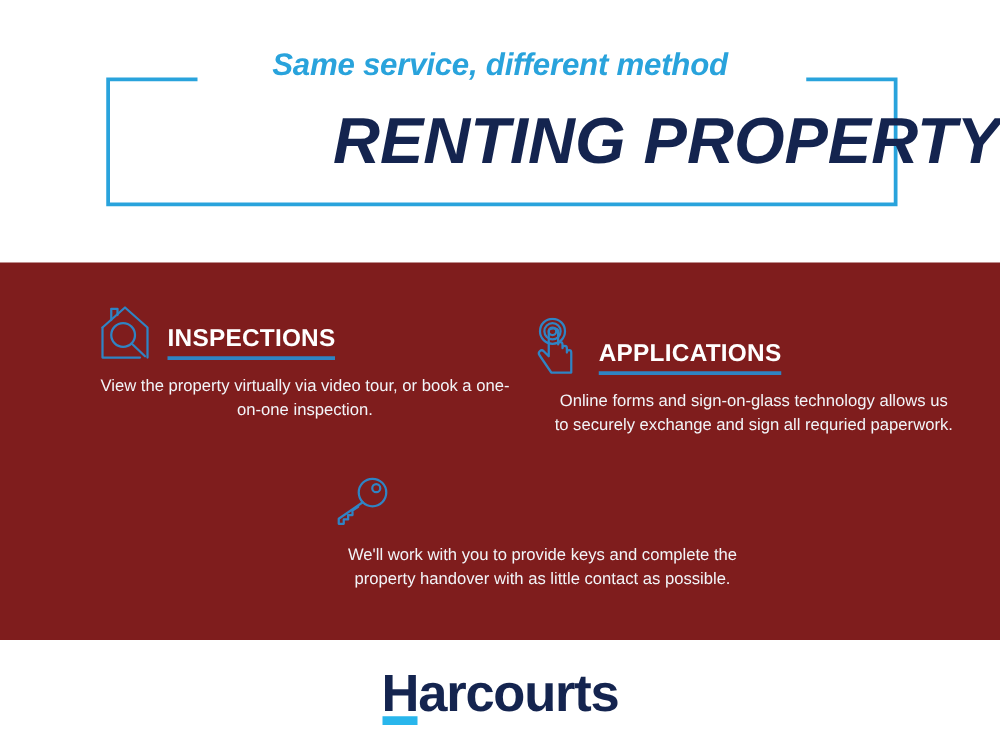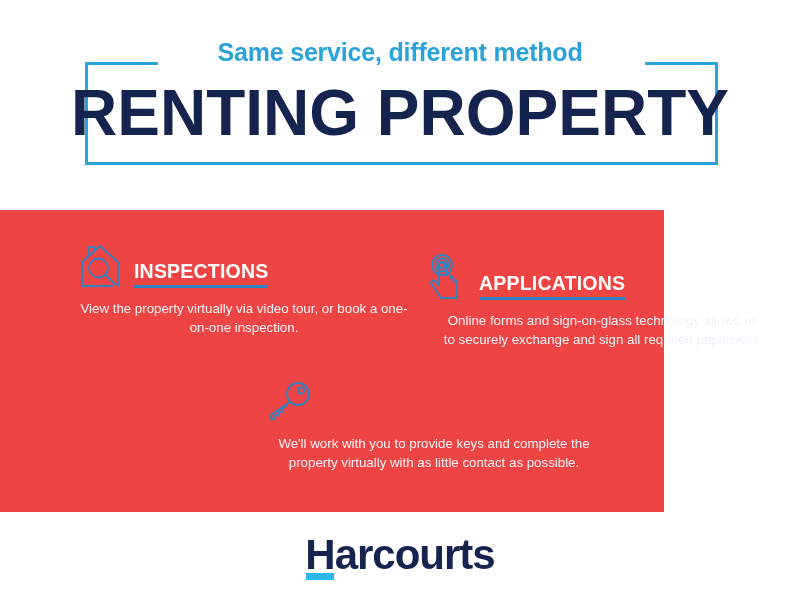--- a/index.html
+++ b/index.html
@@ -13,20 +13,21 @@
     font-family: "Liberation Sans", sans-serif;
     overflow: hidden;
     position: relative;
   }
 
   
   .header {
     position: relative;
     height: 200px;
     background: #ffffff;
+    font-style: italic;
   }
 
   .title-frame {
     position: absolute;
     left: 85px;
     top: 62px;
     width: 633px;
     height: 103px;
     box-sizing: border-box;
     border: 3px solid #29a3dc;
@@ -53,37 +54,37 @@
     color: #29a3dc;
     letter-spacing: -0.2px;
     white-space: nowrap;
   }
 
   .main-title {
     position: absolute;
     left: 0;
     right: 0;
     top: 80px;
-    text-align: center;
-    font-size: 64px;
+    text-align: right;
+    font-size: 52px;
     font-weight: bold;
     color: #14244f;
     letter-spacing: 0px;
     white-space: nowrap;
     line-height: 66px;
   }
 
   
   .dark-band {
     position: absolute;
     left: 0;
     top: 210px;
-    width: 664px;
+    width: 800px;
     height: 302px;
-    background: #ef4444;
+    background: #7f1d1d;
   }
 
   .feature {
     position: absolute;
   }
   .feature.inspections { left: 78px;  top: 30px;  width: 330px; }
   .feature.applications{ left: 423px; top: 42px; width: 340px; }
   .feature.handover    { left: 265px; top: 165px; width: 330px; }
 
   .feat-head {
@@ -221,21 +222,21 @@
     <div class="feat-head">
       <div class="feat-icon">
         <svg width="48" height="48" viewBox="0 0 48 48" fill="none" stroke="#2f84c4" stroke-width="1.8" stroke-linecap="round" stroke-linejoin="round">
           <circle cx="33" cy="17" r="11"></circle>
           <circle cx="36" cy="13.5" r="3.2"></circle>
           <path d="M25.2 24.8 L6 38 L6 42 L10 42 L10 38.5 L13.5 38.5
                    L13.5 35 L17 35 L17 31.5 L21.5 28.4"></path>
         </svg>
       </div>
     </div>
-    <div class="feat-body">We'll work with you to provide keys and complete the property virtually with as little contact as possible.</div>
+    <div class="feat-body">We'll work with you to provide keys and complete the property handover with as little contact as possible.</div>
   </div>
 
 </div>
 
 <div class="footer">
   <div class="logo">
     <span class="logo-word"><span>Harcourts</span><span class="logo-bar"></span></span>
   </div>
 </div>
 

